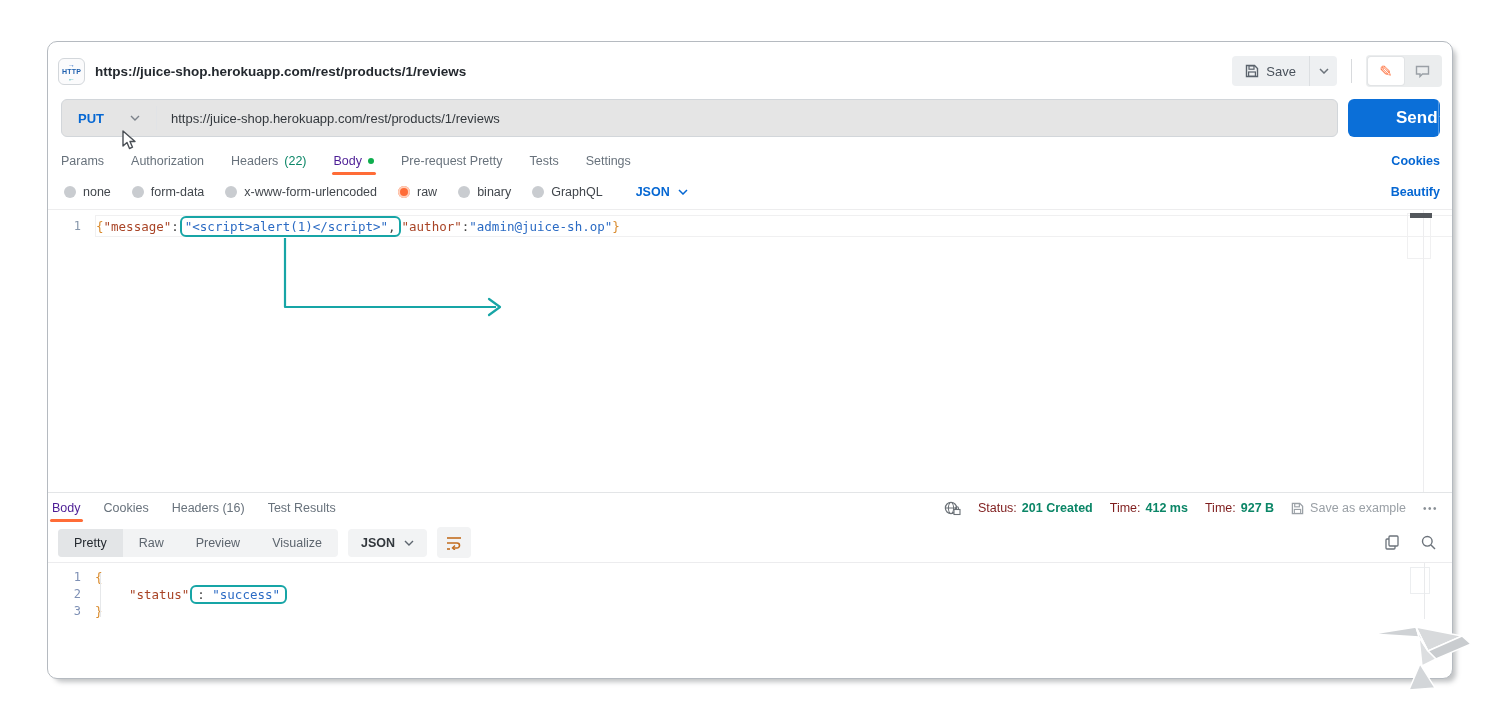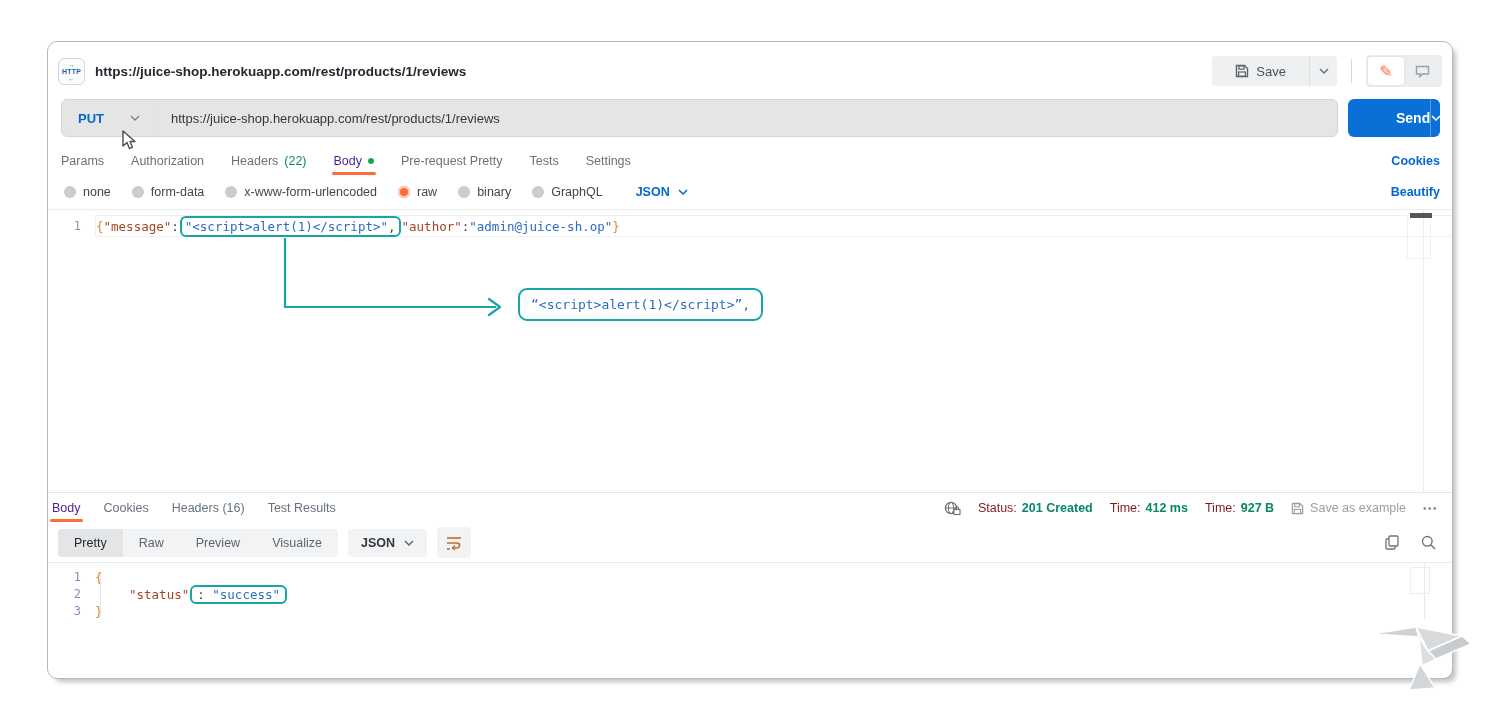--- a/index.html
+++ b/index.html
@@ -18,21 +18,21 @@
     background:#fbfbfc; display:flex; flex-direction:column; align-items:center;
     justify-content:center; line-height:1; }
   .http-badge .arrow-top { font-size:7px; color:#2b6bc4; }
   .http-badge .http-txt { font-size:7px; font-weight:bold; color:#1d5fae; letter-spacing:.2px; }
   .http-badge .arrow-bot { font-size:7px; color:#17a5a6; }
   .req-title-text { margin-left:10px; font-size:13.5px; font-weight:600; color:#24292f; }
 
   .header-actions { margin-left:auto; display:flex; align-items:center; }
   .save-btn { display:flex; align-items:center; height:30px; background:#eef0f2;
     border-radius:4px; overflow:hidden; cursor:pointer; }
-  .save-main { display:flex; align-items:center; gap:7px; padding:0 23px; height:100%;
+  .save-main { display:flex; align-items:center; gap:7px; padding:0 13px; height:100%;
     font-size:13px; color:#49515b; }
   .save-caret { display:flex; align-items:center; justify-content:center; width:28px;
     height:100%; border-left:1px solid #dcdfe2; color:#6c737b; }
   .hdr-vline { width:1px; height:24px; background:#d8dadd; margin:0 14px; }
   .seg-control { display:flex; background:#ebedee; border-radius:4px; padding:2px; }
   .seg { width:36px; height:28px; display:flex; align-items:center; justify-content:center;
     border-radius:3px; cursor:pointer; }
   .seg.active { background:#fff; box-shadow:0 0 0 1px #e2e4e6; }
   .pencil-glyph { color:#ff6c37; font-size:16px; }
   .icon-gray { color:#9aa0a6; }
@@ -42,21 +42,21 @@
     display:flex; gap:10px; }
   .url-box { flex:1; height:38px; border:1px solid #d2d6da; border-radius:6px;
     background:#e5e5e5; display:flex; align-items:center; }
   .method-btn { display:flex; align-items:center; gap:26px; padding:0 16px;
     font-size:13px; font-weight:bold; color:#0567d3; cursor:pointer; height:100%; }
   .method-caret { color:#7c828a; display:flex; }
   .url-divider { width:1px; height:24px; background:#e1e3e6; }
   .url-text { padding-left:14px; font-size:13px; color:#33383d; }
   .send-btn { width:92px; height:38px; background:#0b6fd8; border-radius:6px;
     display:flex; align-items:center; cursor:pointer; }
-  .send-label { flex:1; text-align:right; color:#fff; font-size:14px; font-weight:bold;margin-left:48px; }
+  .send-label { flex:1; text-align:right; color:#fff; font-size:17px; font-weight:bold;margin-left:48px; }
   .send-caret { width:26px; height:100%; display:flex; align-items:center; justify-content:center;
     border-left:1px solid rgba(255,255,255,.3); color:#fff; }
 
   
   .tabs-row { position:absolute; top:106px; left:13px; right:12px; height:26px;
     display:flex; align-items:center; gap:27px; font-size:12.5px; color:#68727c; }
   .tab { cursor:pointer; position:relative; display:flex; align-items:center; gap:6px; }
   .tab .count { color:#0b8667; }
   .tab.active { color:#4c1d95; }
   .tab.active::after { content:""; position:absolute; left:-2px; right:-2px; bottom:-7px;
@@ -290,21 +290,20 @@
             <span class="tk-punct">:</span>
             <span class="tk-val">"admin@juice-sh.op"</span>
             <span class="tk-brace">}</span>
         </span>
       </div>
 
       <svg class="connector-svg" width="760" height="130" viewBox="0 0 760 130">
         <path d="M 237 28 L 237 97 L 448 97" fill="none" stroke="#17a5a6" stroke-width="2.2" stroke-linejoin="round"></path>
         <polyline points="441,89 452,97 441,105" fill="none" stroke="#17a5a6" stroke-width="2.2" stroke-linecap="round" stroke-linejoin="round"></polyline>
       </svg>
-      <div class="callout-box">“&lt;script&gt;alert(1)&lt;/script&gt;”,</div>
 
       <div class="ed-scrollzone"></div>
       <div class="ed-vline"></div>
       <div class="ed-darkbar"></div>
     </div>
 
     <div class="resp-header">
       <div class="resp-tabs">
         <span class="tab active">
             <span>Body</span>

